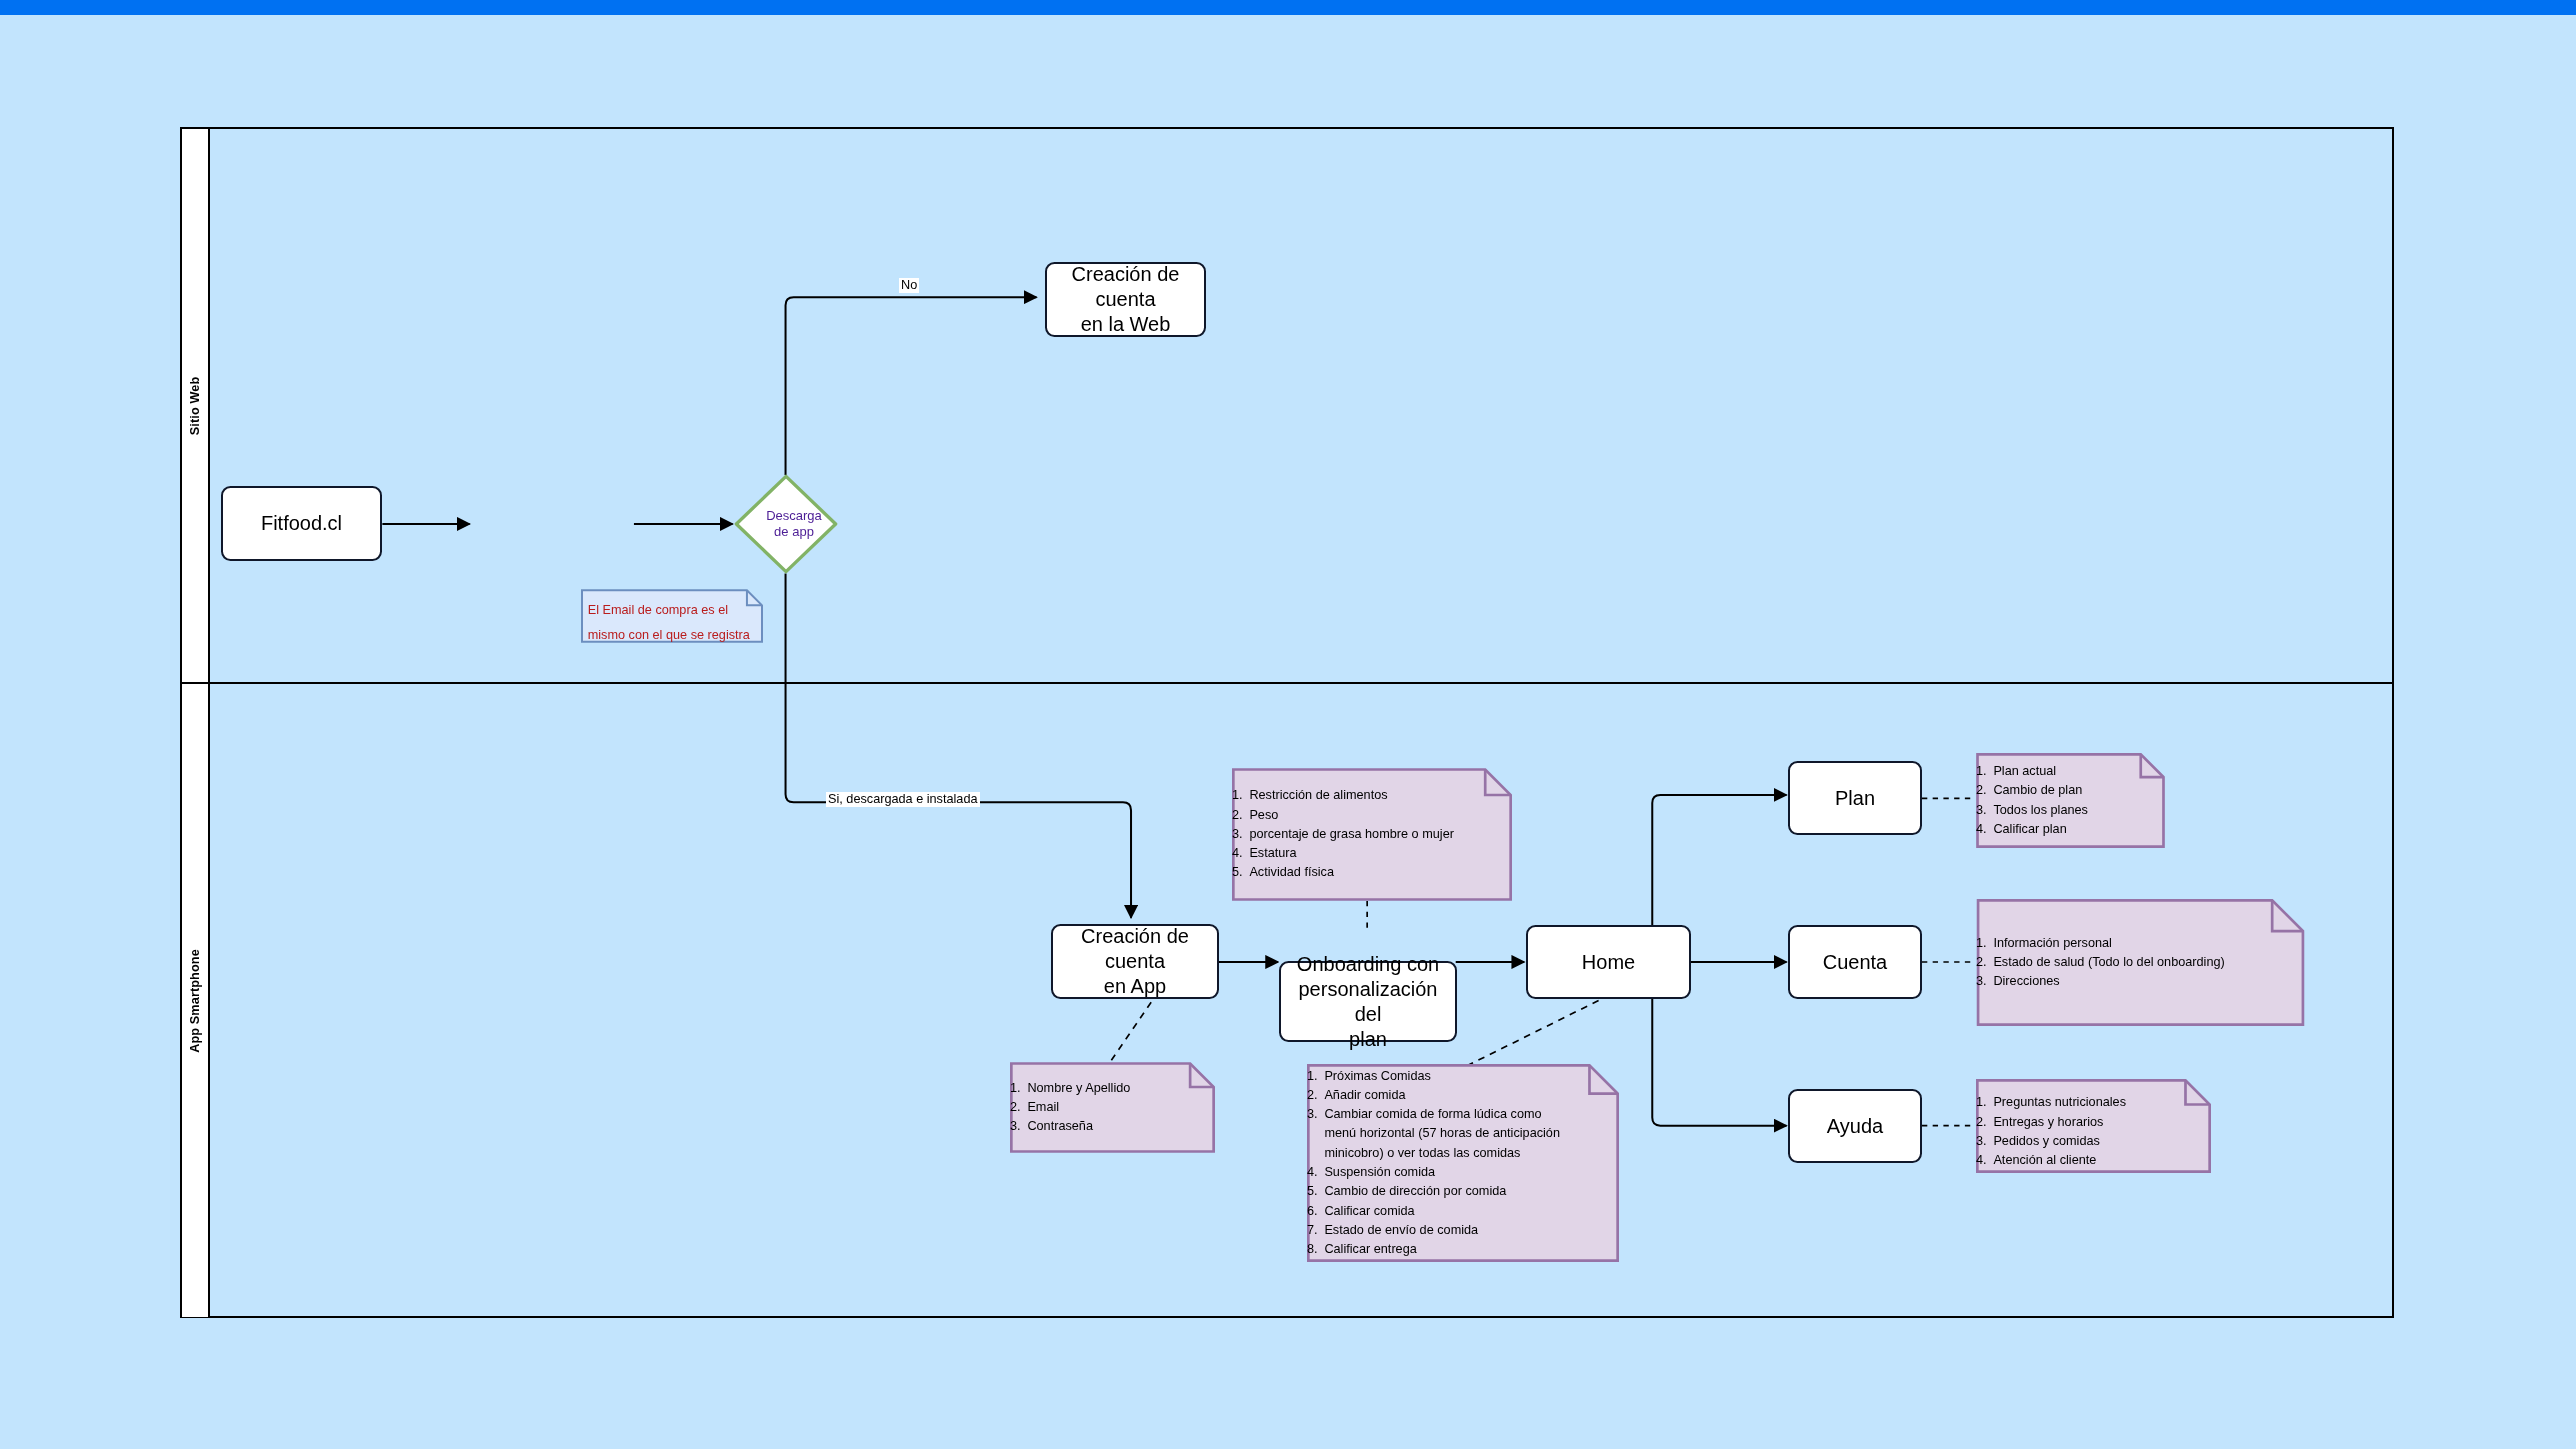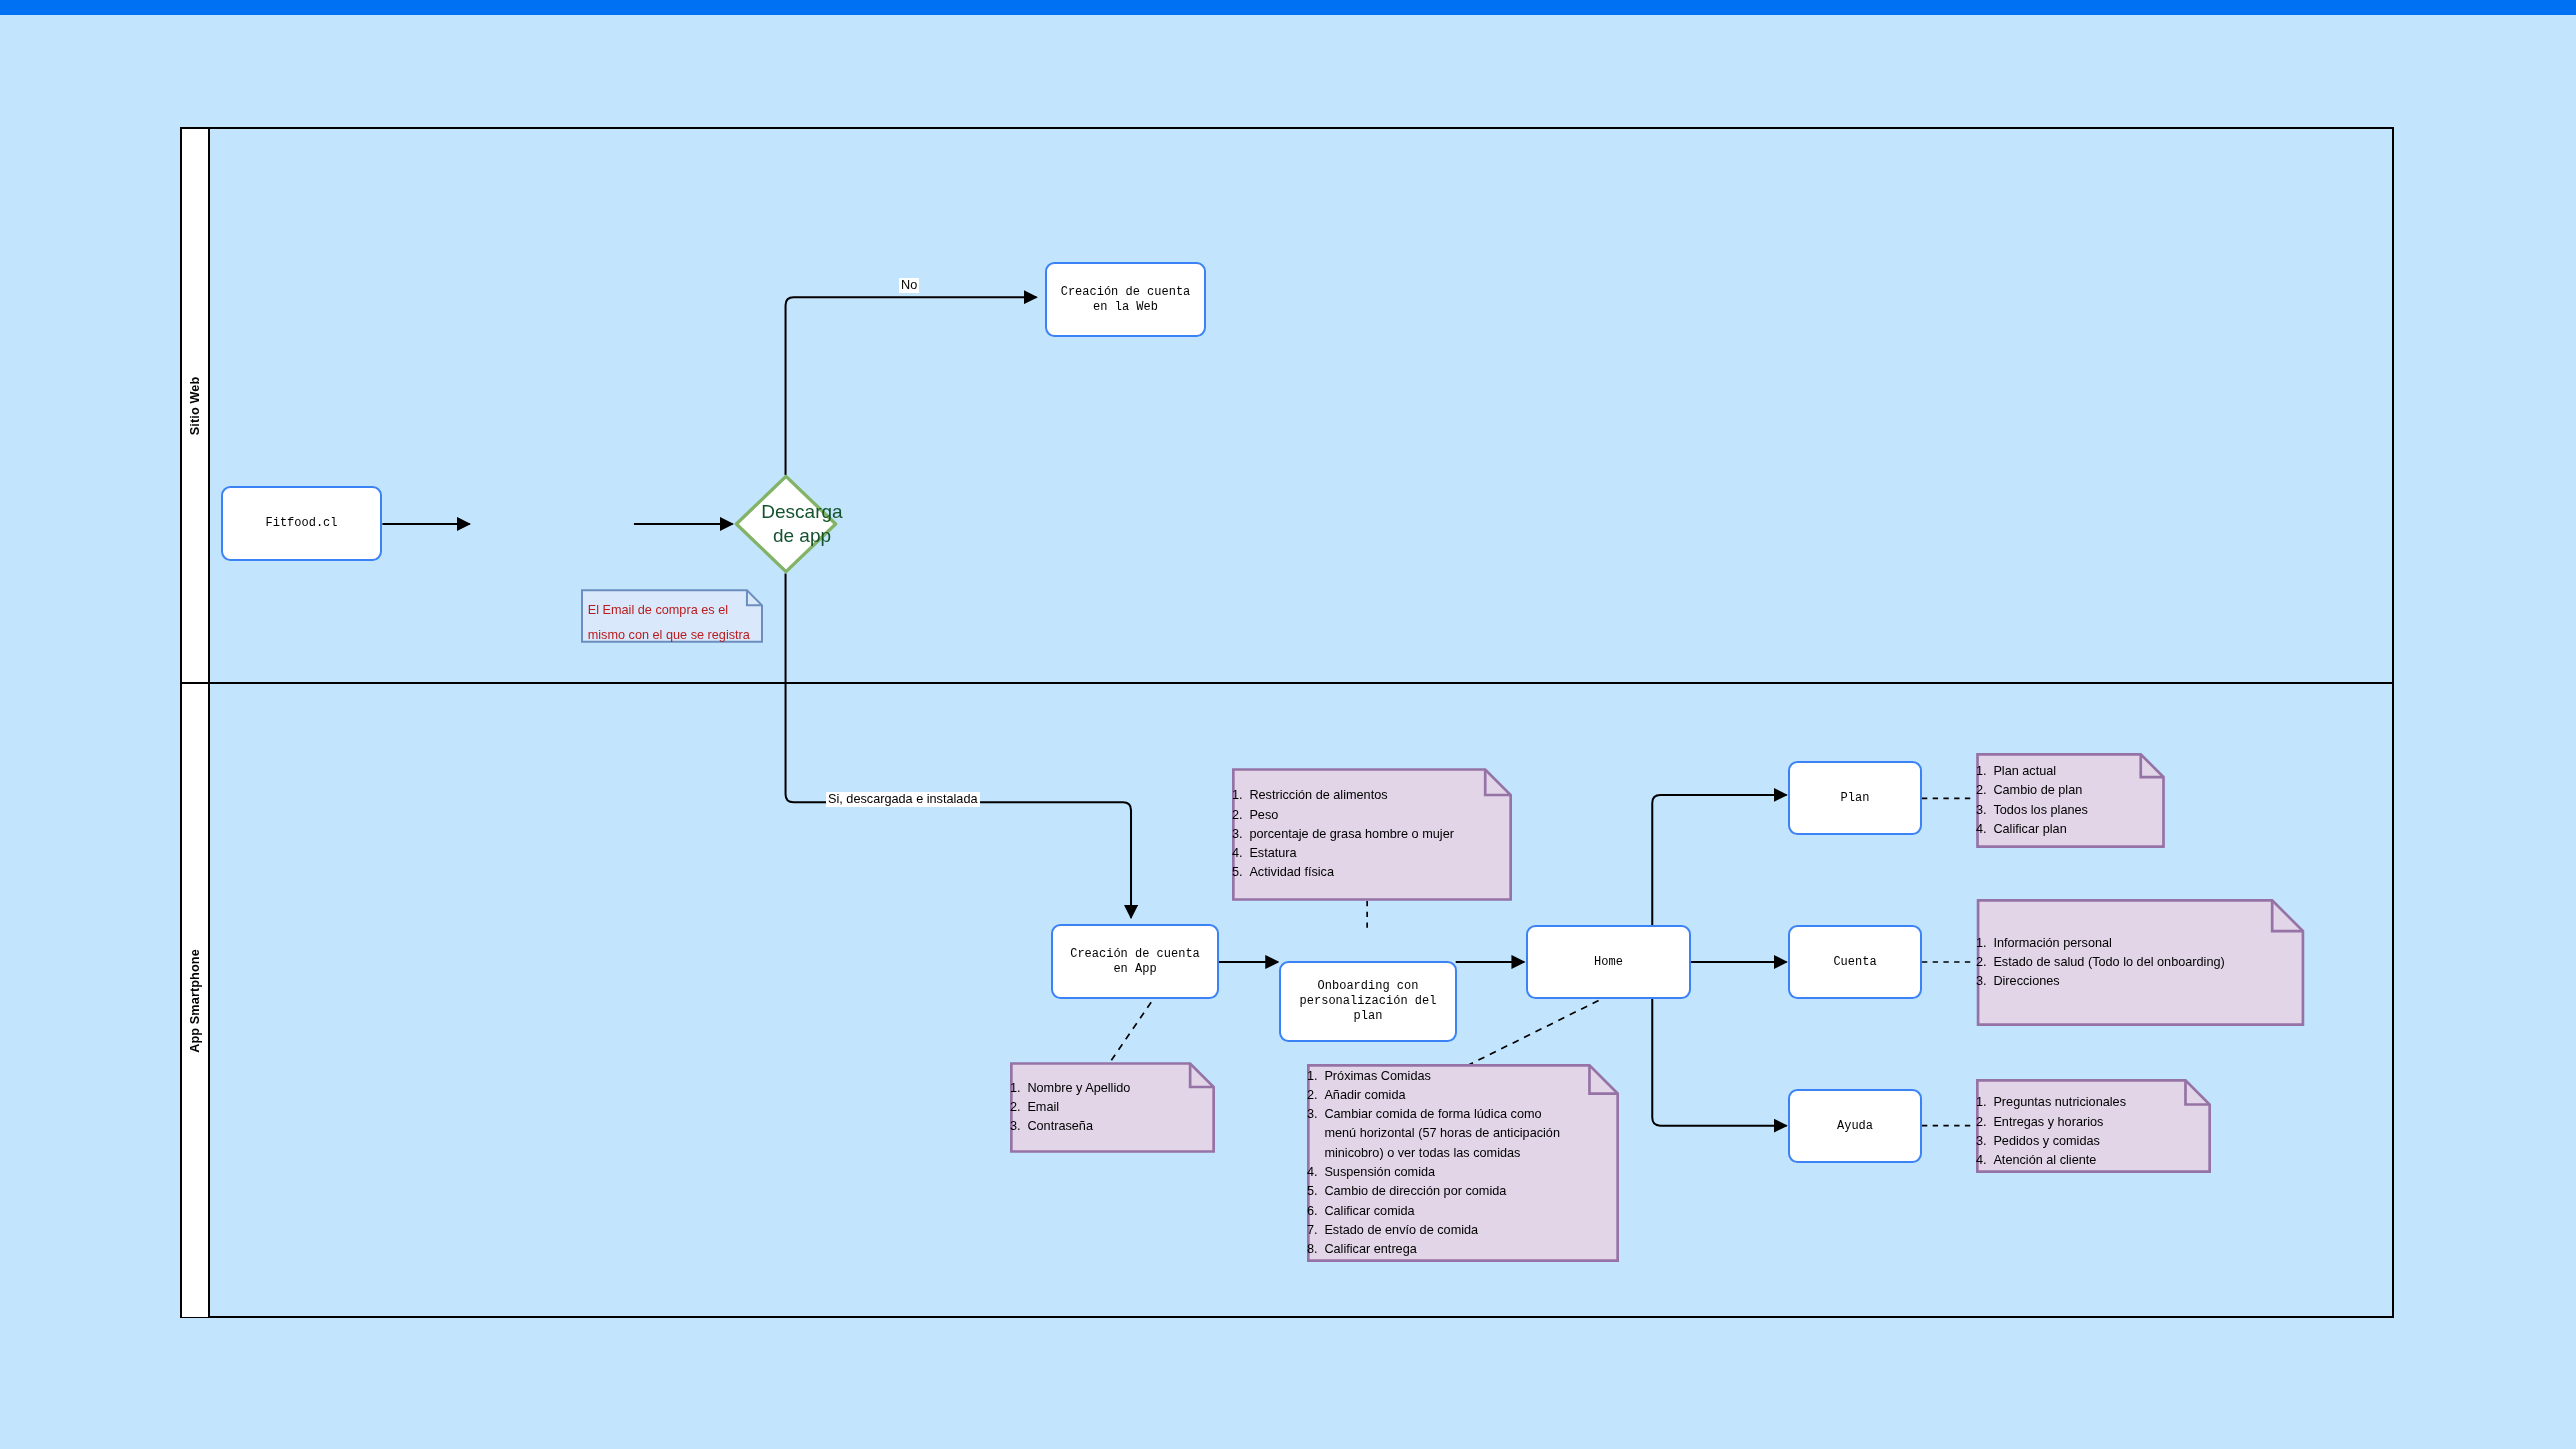--- a/index.html
+++ b/index.html
@@ -72,49 +72,48 @@
     position: absolute;
     box-sizing: border-box;
     display: flex;
     align-items: center;
     justify-content: center;
     text-align: center;
   }
   
   .proc {
     background: #ffffff;
-    border: 2px solid #3b82f6;
+    border: 2px solid #0f172a;
     border-radius: 9.4px;
     color: #000;
-    font-size: 12px;
+    font-size: 20px;
     line-height: 1.25;
     padding: 2.7px 5.4px;
-    font-family: Liberation Mono, monospace;
   }
   
   .diamond-wrap {
     position: absolute;
     box-sizing: border-box;
   }
   .diamond-shape {
     position: absolute;
     left: 0; top: 0;
     width: 100%; height: 100%;
   }
   .diamond-label {
     position: absolute;
-    left: 16px; top: 0;
+    left: 8px; top: 0;
     width: 100%; height: 100%;
     display: flex;
     align-items: center;
     justify-content: center;
     text-align: center;
-    font-size: 19px;
+    font-size: 13px;
     line-height: 1.25;
-    color: #14532d;
+    color: #4c1d95;
   }
 
   
   .note {
     position: absolute;
     box-sizing: border-box;
   }
   .note svg { position: absolute; left: 0; top: 0; }
   .note .note-body {
     position: absolute;

